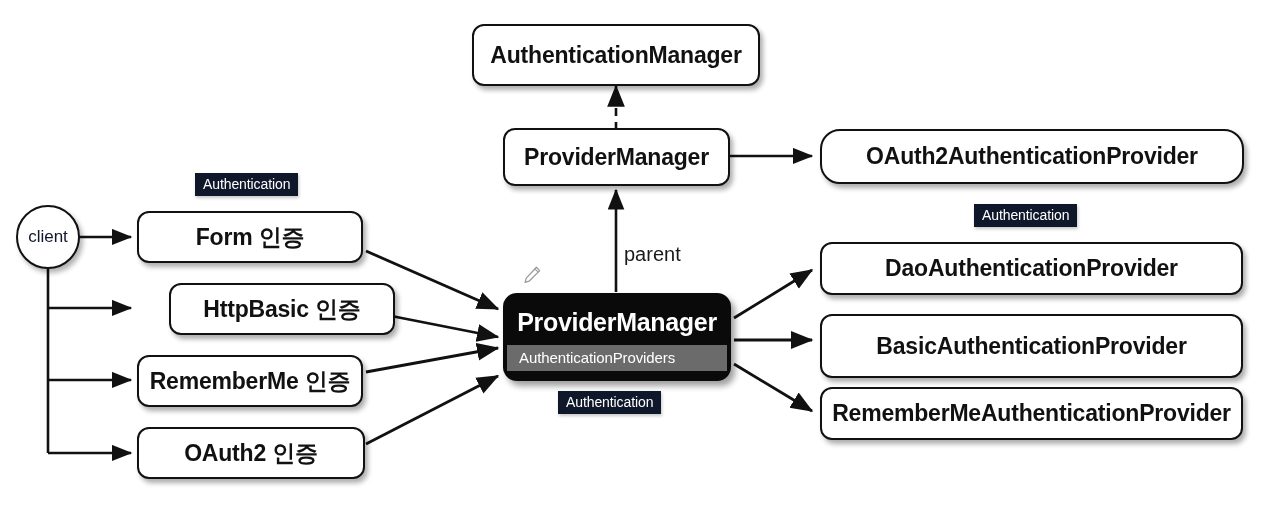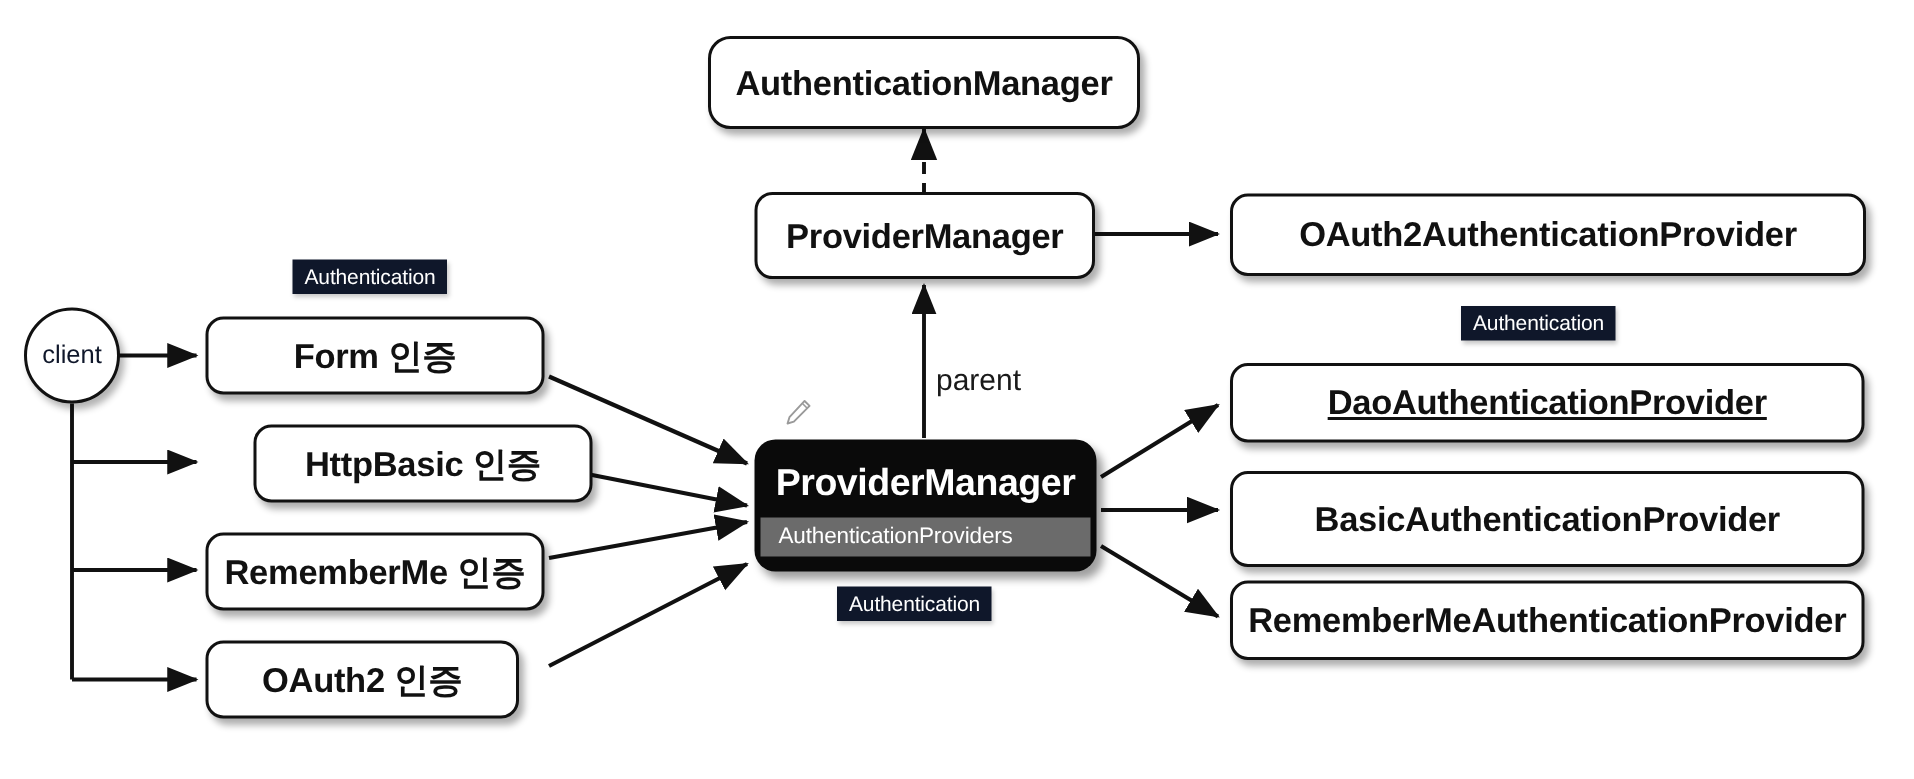--- a/index.html
+++ b/index.html
@@ -136,61 +136,61 @@
       <line x1="734" y1="318" x2="812" y2="270" stroke="#111111" stroke-width="2.8" marker-end="url(#arrow)"></line>
     </g>
     <g>
       <line x1="734" y1="340" x2="812" y2="340" stroke="#111111" stroke-width="2.8" marker-end="url(#arrow)"></line>
     </g>
     <g>
       <line x1="734" y1="364" x2="812" y2="411" stroke="#111111" stroke-width="2.8" marker-end="url(#arrow)"></line>
     </g>
   </svg>
 
-  <div class="node med" style="left:472px;top:24px;width:288px;height:62px;border-radius:15px;">
+  <div class="node med" style="left:472px;top:24px;width:288px;height:62px;">
     <span>AuthenticationManager</span>
   </div>
 
   <div class="node med" style="left:503px;top:128px;width:227px;height:58px;">
     <span>ProviderManager</span>
   </div>
 
   <div class="client" style="left:16px;top:205px;">
     <span>client</span>
   </div>
 
   <div class="node med" style="left:137px;top:211px;width:226px;height:52px;text-align:center;">
     <span>Form 인증</span>
   </div>
   <div class="node med" style="left:137px;top:283px;width:226px;height:52px;margin-left:32px;">
     <span>HttpBasic 인증</span>
   </div>
   <div class="node med" style="left:137px;top:355px;width:226px;height:52px;">
     <span>RememberMe 인증</span>
   </div>
-  <div class="node med" style="left:137px;top:427px;width:209px;height:52px;">
+  <div class="node med" style="left:137px;top:427px;width:228px;height:52px;">
     <span>OAuth2 인증</span>
   </div>
 
   <div class="blackbox" style="left:503px;top:293px;width:228px;height:88px;">
     <div class="bb-title">ProviderManager</div>
     <div class="bb-sub">AuthenticationProviders</div>
   </div>
 
   <div class="pencil" style="left:521px;top:264px;">
     <svg viewBox="0 0 24 24" width="22" height="22" aria-hidden="true">
       <path d="M16.8 3.6 L20.4 7.2 L9.0 18.6 L4.4 20.0 L5.8 15.4 Z" fill="#ffffff" stroke="#9a9a9a" stroke-width="1.4" stroke-linejoin="round"></path>
       <path d="M15.1 5.3 L18.7 8.9" stroke="#9a9a9a" stroke-width="1.2"></path>
     </svg>
   </div>
 
-  <div class="node med" style="left:820px;top:129px;width:424px;height:55px;">
+  <div class="node med" style="left:820px;top:129px;width:424px;height:55px;border-radius:20px;">
     <span>OAuth2AuthenticationProvider</span>
   </div>
-  <div class="node med" style="left:820px;top:242px;width:423px;height:53px;text-decoration:underline;">
+  <div class="node med" style="left:820px;top:242px;width:423px;height:53px;">
     <span>DaoAuthenticationProvider</span>
   </div>
   <div class="node med" style="left:820px;top:314px;width:423px;height:64px;">
     <span>BasicAuthenticationProvider</span>
   </div>
   <div class="node med" style="left:820px;top:387px;width:423px;height:53px;">
     <span>RememberMeAuthenticationProvider</span>
   </div>
 
   <div class="badge" style="left:195px;top:173px;">

